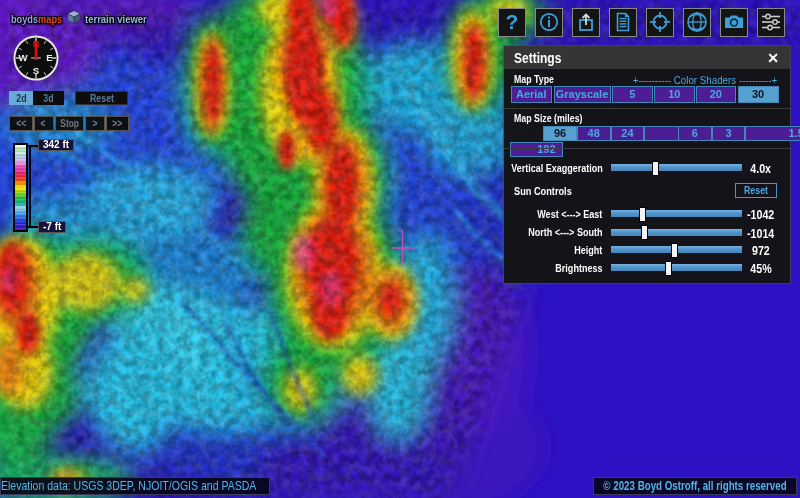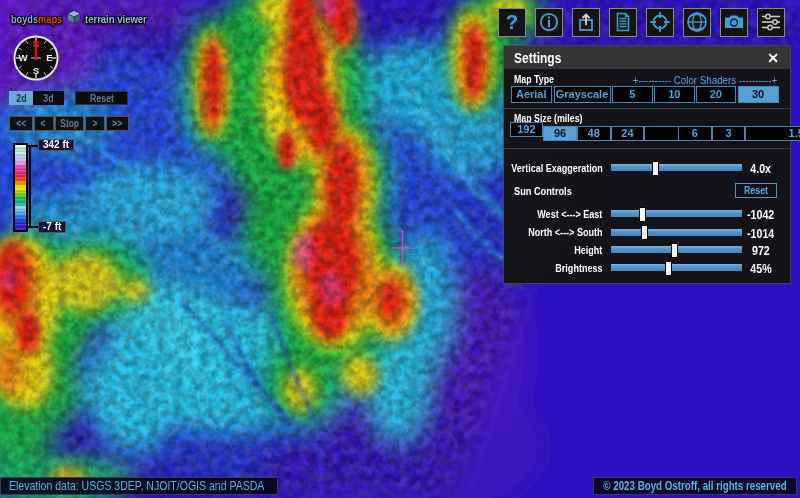--- a/index.html
+++ b/index.html
@@ -2,21 +2,21 @@
 <html><head>
 <meta charset="utf-8">
 <style>
   html,body{margin:0;padding:0;background:#2c12c2;}
   #stage{position:relative;width:800px;height:498px;overflow:hidden;font-family:"Liberation Sans",sans-serif;}
   #map{position:absolute;left:0;top:0;}
   .abs{position:absolute;}
   .sq{display:inline-block;transform:scaleX(0.8);transform-origin:50% 50%;}
   .sql{display:inline-block;transform:scaleX(0.8);transform-origin:0 50%;}
   .sqr{display:inline-block;transform:scaleX(0.8);transform-origin:100% 50%;}
-  .pbtn{background:#000000;border:1px solid #3f88b8;color:#4da6e0;font-weight:bold;text-align:center;font-size:11px;position:absolute;height:15px;line-height:15px;}
+  .pbtn{background:#4c1d95;border:1px solid #3f88b8;color:#4da6e0;font-weight:bold;text-align:center;font-size:11px;position:absolute;height:15px;line-height:15px;}
   .pbtn.on{background:#57a0d2;color:#0a1520;}
   .lbl{position:absolute;font-weight:bold;color:#fff;font-size:11px;}
   .track{position:absolute;width:131px;height:7px;background:linear-gradient(#7cb2de,#4f94cc 45%,#4486ba);}
   .thumb{position:absolute;width:5px;height:13px;background:#f4f4f4;border:1px solid #000;}
   .val{position:absolute;left:233px;width:48px;text-align:center;font-weight:bold;color:#fff;font-size:13px;}
 </style>
 </head>
 <body>
 <div id="stage">
 <svg id="map" width="800" height="498" viewBox="0 0 800 498">
@@ -324,21 +324,21 @@
   <div class="pbtn" style="left:6.5px;top:40px;width:39.5px;">Aerial</div>
   <div class="pbtn" style="left:49.5px;top:40px;width:55px;">Grayscale</div>
   <div class="pbtn" style="left:108px;top:40px;width:38.5px;">5</div>
   <div class="pbtn" style="left:150px;top:40px;width:38.5px;">10</div>
   <div class="pbtn" style="left:191.5px;top:40px;width:38.5px;">20</div>
   <div class="pbtn on" style="left:233.5px;top:40px;width:39px;">30</div>
 
   <div style="position:absolute;left:0;top:61.5px;width:100%;border-top:1px solid #3c3c3c;"></div>
   <div class="lbl" style="left:10px;top:65.5px;"><span class="sql">Map Size (miles)</span></div>
 
-  <div class="pbtn" style="left:5.5px;top:76px;width:31.7px;height:13px;line-height:13px;">192</div>
+  <div class="pbtn" style="left:5.5px;top:96px;width:31.7px;height:13px;line-height:13px;padding-left:20px;">192</div>
   <div class="pbtn on" style="left:39.2px;top:80px;width:31.7px;height:13px;line-height:13px;">96</div>
   <div class="pbtn" style="left:72.9px;top:80px;width:31.7px;height:13px;line-height:13px;">48</div>
   <div class="pbtn" style="left:106.6px;top:80px;width:31.7px;height:13px;line-height:13px;">24</div>
   <div class="pbtn" style="left:140.3px;top:80px;width:31.7px;height:13px;line-height:13px;padding-left:32px;">12</div>
   <div class="pbtn" style="left:174px;top:80px;width:31.7px;height:13px;line-height:13px;">6</div>
   <div class="pbtn" style="left:207.7px;top:80px;width:31.7px;height:13px;line-height:13px;">3</div>
   <div class="pbtn" style="left:241.4px;top:80px;width:31.7px;height:13px;line-height:13px;padding-left:34px;">1.5</div>
 
   <div style="position:absolute;left:0;top:102px;width:100%;border-top:1px solid #3c3c3c;"></div>
 
@@ -364,18 +364,18 @@
   <div class="track" style="left:106.5px;top:200px;"></div>
   <div class="thumb" style="left:167px;top:196.5px;"></div>
   <div class="val" style="top:197px;"><span class="sq" style="transform:scaleX(0.82);">972</span></div>
 
   <div class="lbl" style="right:187.5px;top:215.5px;white-space:nowrap;"><span class="sqr" style="transform:scaleX(0.82);">Brightness</span></div>
   <div class="track" style="left:106.5px;top:218px;"></div>
   <div class="thumb" style="left:161px;top:214.5px;"></div>
   <div class="val" style="top:215px;"><span class="sq" style="transform:scaleX(0.82);">45%</span></div>
 </div>
 
-<div class="abs" style="left:0px;top:477px;width:268px;height:16px;background:rgba(6,6,24,0.92);border:1px solid #3a3a5a;color:#55b4e6;font-size:13px;line-height:16px;padding-left:8px;white-space:nowrap;"><span class="sql" style="transform:scaleX(0.81);">Elevation data: USGS 3DEP, NJOIT/OGIS and PASDA</span></div>
+<div class="abs" style="left:0px;top:477px;width:268px;height:16px;background:rgba(6,6,24,0.92);border:1px solid #3a3a5a;color:#55b4e6;font-size:13px;line-height:16px;padding-left:0;white-space:nowrap;"><span class="sql" style="transform:scaleX(0.81);">Elevation data: USGS 3DEP, NJOIT/OGIS and PASDA</span></div>
 <div class="abs" style="left:593px;top:477px;width:202px;height:16px;background:rgba(6,6,24,0.92);border:1px solid #3a3a5a;color:#55b4e6;font-size:12.5px;font-weight:bold;line-height:16px;white-space:nowrap;">
       <span style="position:absolute;left:50%;top:0;transform:translateX(-50%) scaleX(0.78);white-space:nowrap;">© 2023 Boyd Ostroff, all rights reserved</span>
     </div>
 
 </div>
 
 </body></html>

